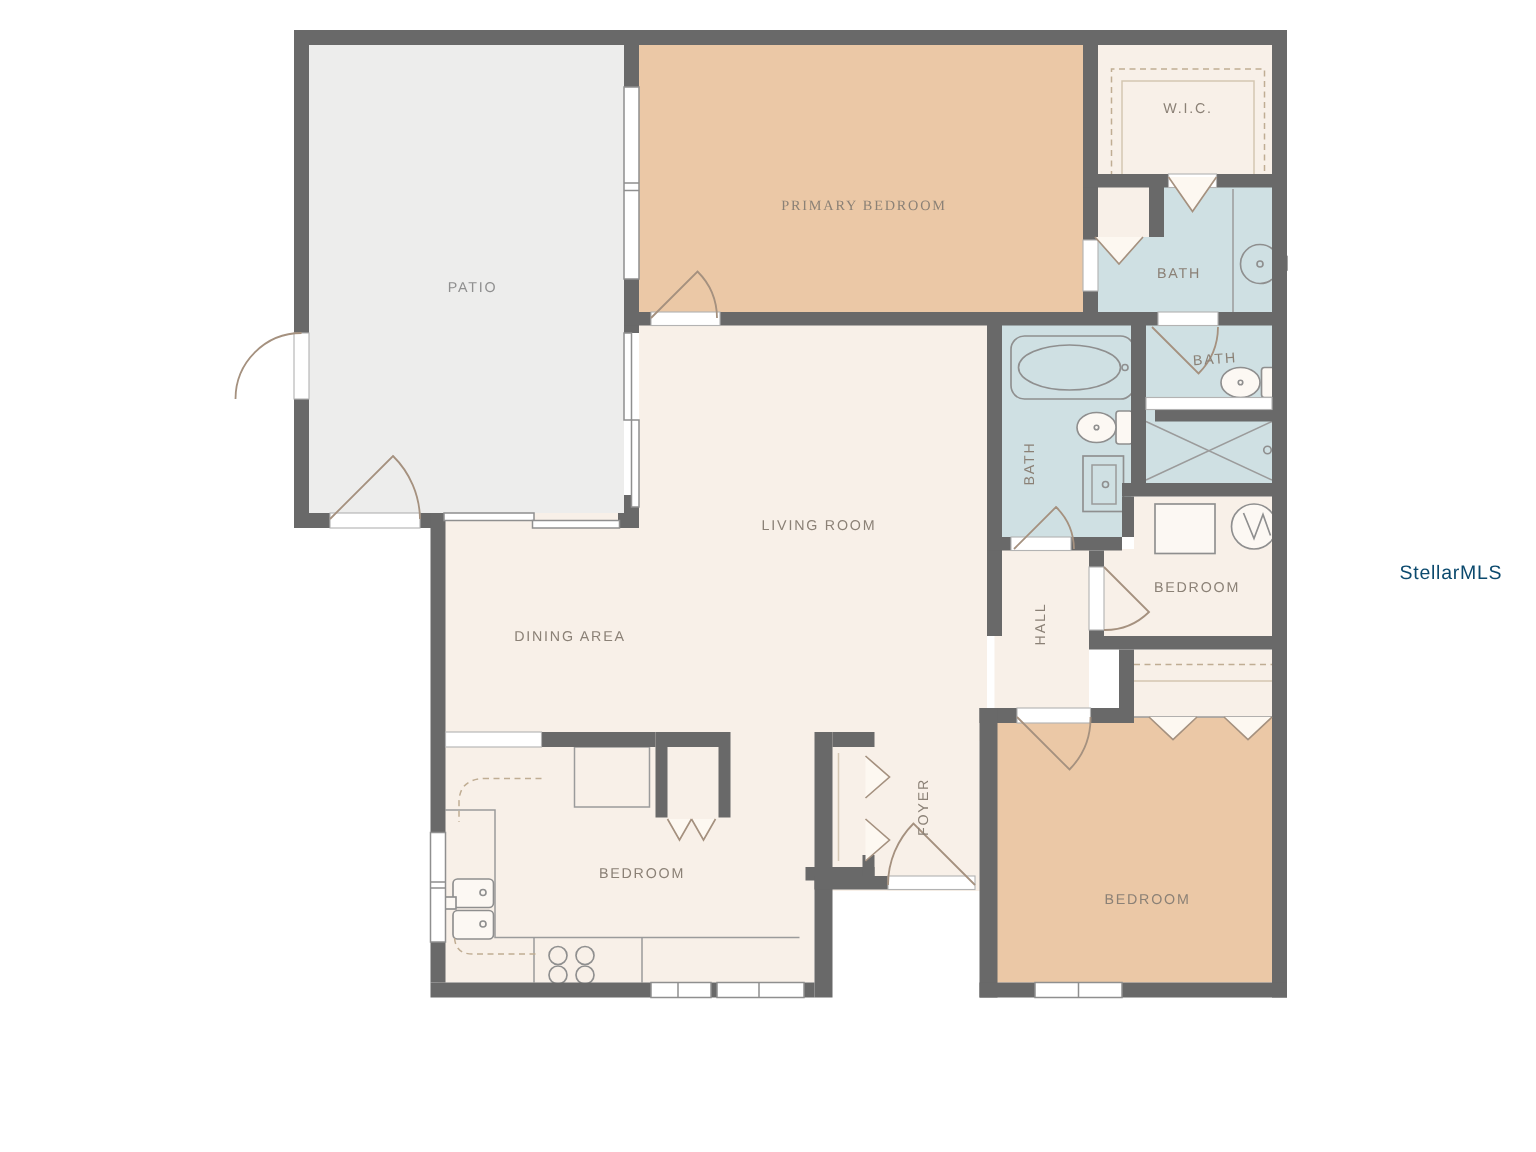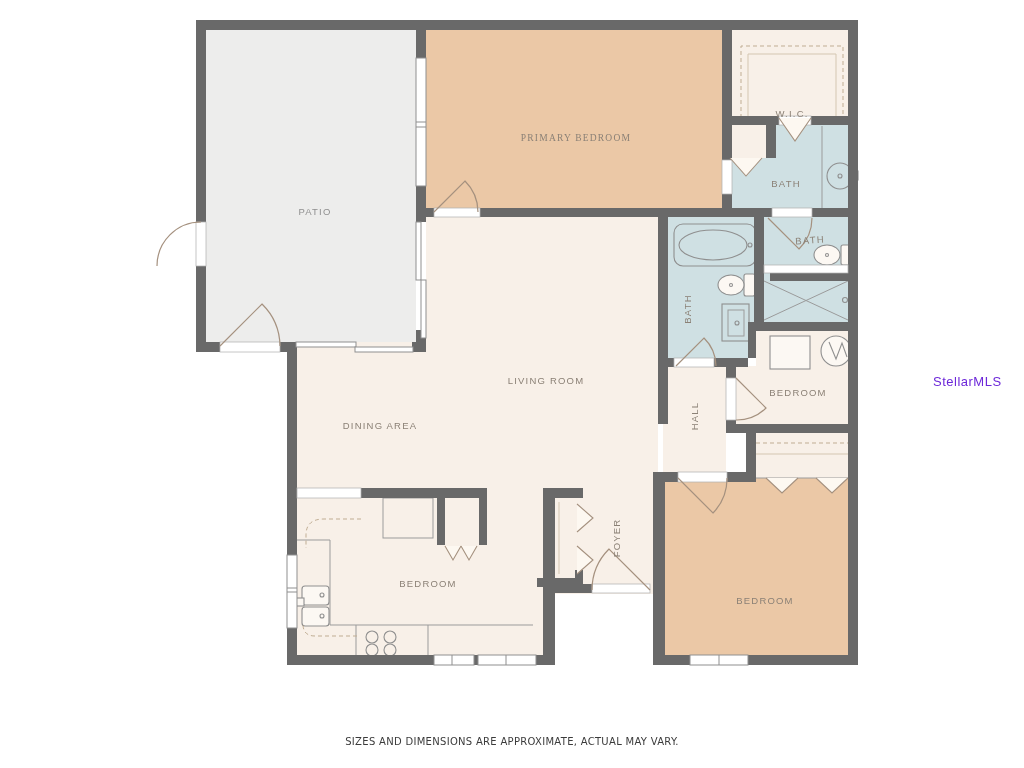--- a/index.html
+++ b/index.html
@@ -3,24 +3,24 @@
 <meta charset="utf-8">
 <style>
   html,body{margin:0;padding:0;background:#ffffff;}
   #stage{position:relative;width:1024px;height:768px;background:#ffffff;overflow:hidden;
          font-family:"Liberation Sans",sans-serif;}
   #plan-svg{position:absolute;left:0;top:0;}
   .lbl{position:absolute;font-size:9.5px;letter-spacing:1.2px;color:#8b8176;
        white-space:nowrap;transform:translate(-50%,-50%);font-weight:400;}
   .lbl.v{transform:translate(-50%,-50%) rotate(-90deg);}
   .lbl.t4{transform:translate(-50%,-50%) rotate(-4deg);}
-  .lbl.gray{color:#8f8f8f;margin-top:19px;}
+  .lbl.gray{color:#8f8f8f;}
   #disclaimer{position:absolute;left:512px;top:736px;transform:translateX(-50%);
       font-family:"DejaVu Sans",sans-serif;font-size:10px;color:#3b3b3b;letter-spacing:.3px;}
-  #watermark{position:absolute;left:933px;top:374px;font-size:13px;color:#6d28d9;
+  #watermark{position:absolute;left:933px;top:374px;font-size:13px;color:#0c4a6e;
       letter-spacing:.5px;}
   
   .w{fill:#696969;stroke:none;}
   .open{fill:#ffffff;stroke:#b3b3b3;stroke-width:.75;}
   .win{fill:#ffffff;stroke:#8f8f8f;stroke-width:1;}
   .tick{stroke:#8f8f8f;stroke-width:1;fill:none;}
   .fx{stroke:#8f8f8f;stroke-width:1.1;fill:none;}
   .fxw{stroke:#8f8f8f;stroke-width:1.1;fill:#fcf8f3;}
   .door{stroke:#a5917f;stroke-width:1.2;fill:none;}
   .chev{stroke:#a5917f;stroke-width:1.1;fill:#fdf8f1;}
@@ -229,27 +229,26 @@
       <path class="chev" d="M779,118 L795,141 L811,118"></path>
       <path class="chev" d="M730,158 L746,176 L762,158"></path>
       <path class="chev" d="M445,546 L453,560 L461,546 M461,546 L469,560 L477,546"></path>
       <path class="chev" d="M577,504 L593,518 L577,532 M577,546 L593,560 L577,574"></path>
       <path class="chev" d="M766,478 L782,493 L798,478 M816,478 L832,493 L848,478"></path>
     </g>
   </svg>
 
   <div class="lbl gray" style="left:315px;top:192px;">PATIO</div>
   <div class="lbl" style="left:576px;top:138px;font-family:Liberation Serif, serif;">PRIMARY BEDROOM</div>
-  <div class="lbl" style="left:792px;top:73px;margin-top:40px;">W.I.C.</div>
+  <div class="lbl" style="left:792px;top:73px;">W.I.C.</div>
   <div class="lbl" style="left:786px;top:183px;">BATH</div>
   <div class="lbl t4" style="left:810px;top:240px;">BATH</div>
   <div class="lbl v" style="left:687px;top:309px;">BATH</div>
   <div class="lbl v" style="left:694px;top:416px;">HALL</div>
   <div class="lbl" style="left:798px;top:392px;">BEDROOM</div>
-  <div class="lbl" style="left:546px;top:380px;">LIVING ROOM</div>
+  <div class="lbl" style="left:546px;top:351px;">LIVING ROOM</div>
   <div class="lbl" style="left:363px;top:425px;padding-left:34px;">DINING AREA</div>
   <div class="lbl" style="left:428px;top:583px;">BEDROOM</div>
   <div class="lbl v" style="left:616px;top:538px;">FOYER</div>
   <div class="lbl" style="left:765px;top:600px;">BEDROOM</div>
 
-  <div id="disclaimer">SIZES AND DIMENSIONS ARE APPROXIMATE, ACTUAL MAY VARY.</div>
   <div id="watermark">StellarMLS</div>
 </div>
 
 </body></html>

